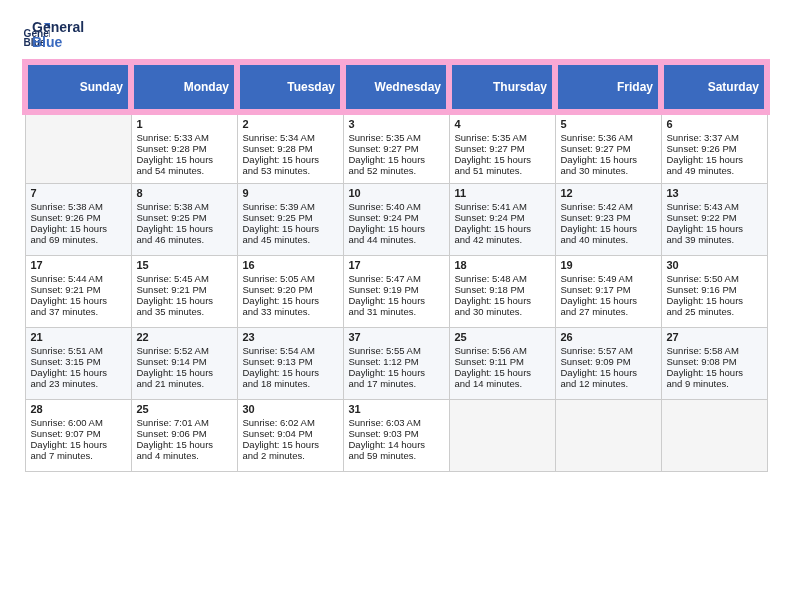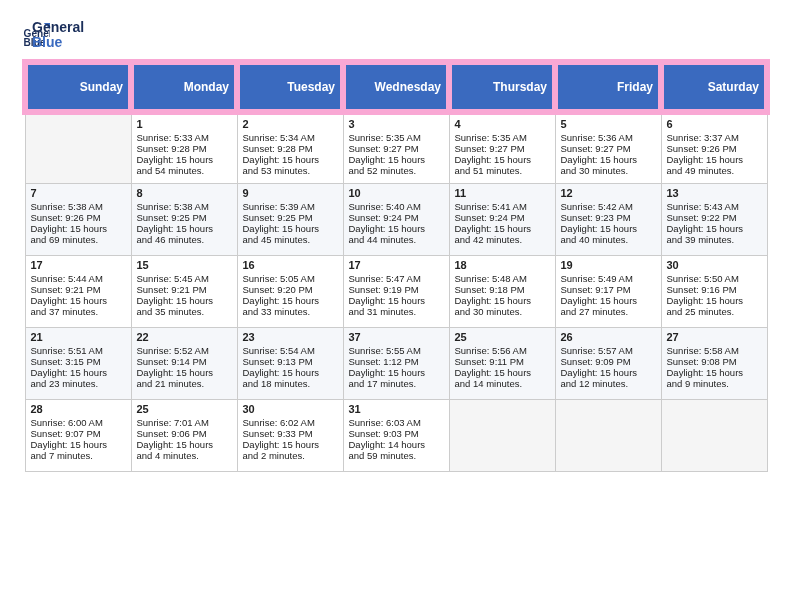--- a/index.html
+++ b/index.html
@@ -323,21 +323,21 @@
           <td>
             <span class="day-num">25</span>
             <div>Sunrise: 7:01 AM</div>
             <div>Sunset: 9:06 PM</div>
             <div>Daylight: 15 hours</div>
             <div>and 4 minutes.</div>
           </td>
           <td>
             <span class="day-num">30</span>
             <div>Sunrise: 6:02 AM</div>
-            <div>Sunset: 9:33 PM</div>
+            <div>Sunset: 9:04 PM</div>
             <div>Daylight: 15 hours</div>
             <div>and 2 minutes.</div>
           </td>
           <td>
             <span class="day-num">31</span>
             <div>Sunrise: 6:03 AM</div>
             <div>Sunset: 9:03 PM</div>
             <div>Daylight: 14 hours</div>
             <div>and 59 minutes.</div>
           </td>

